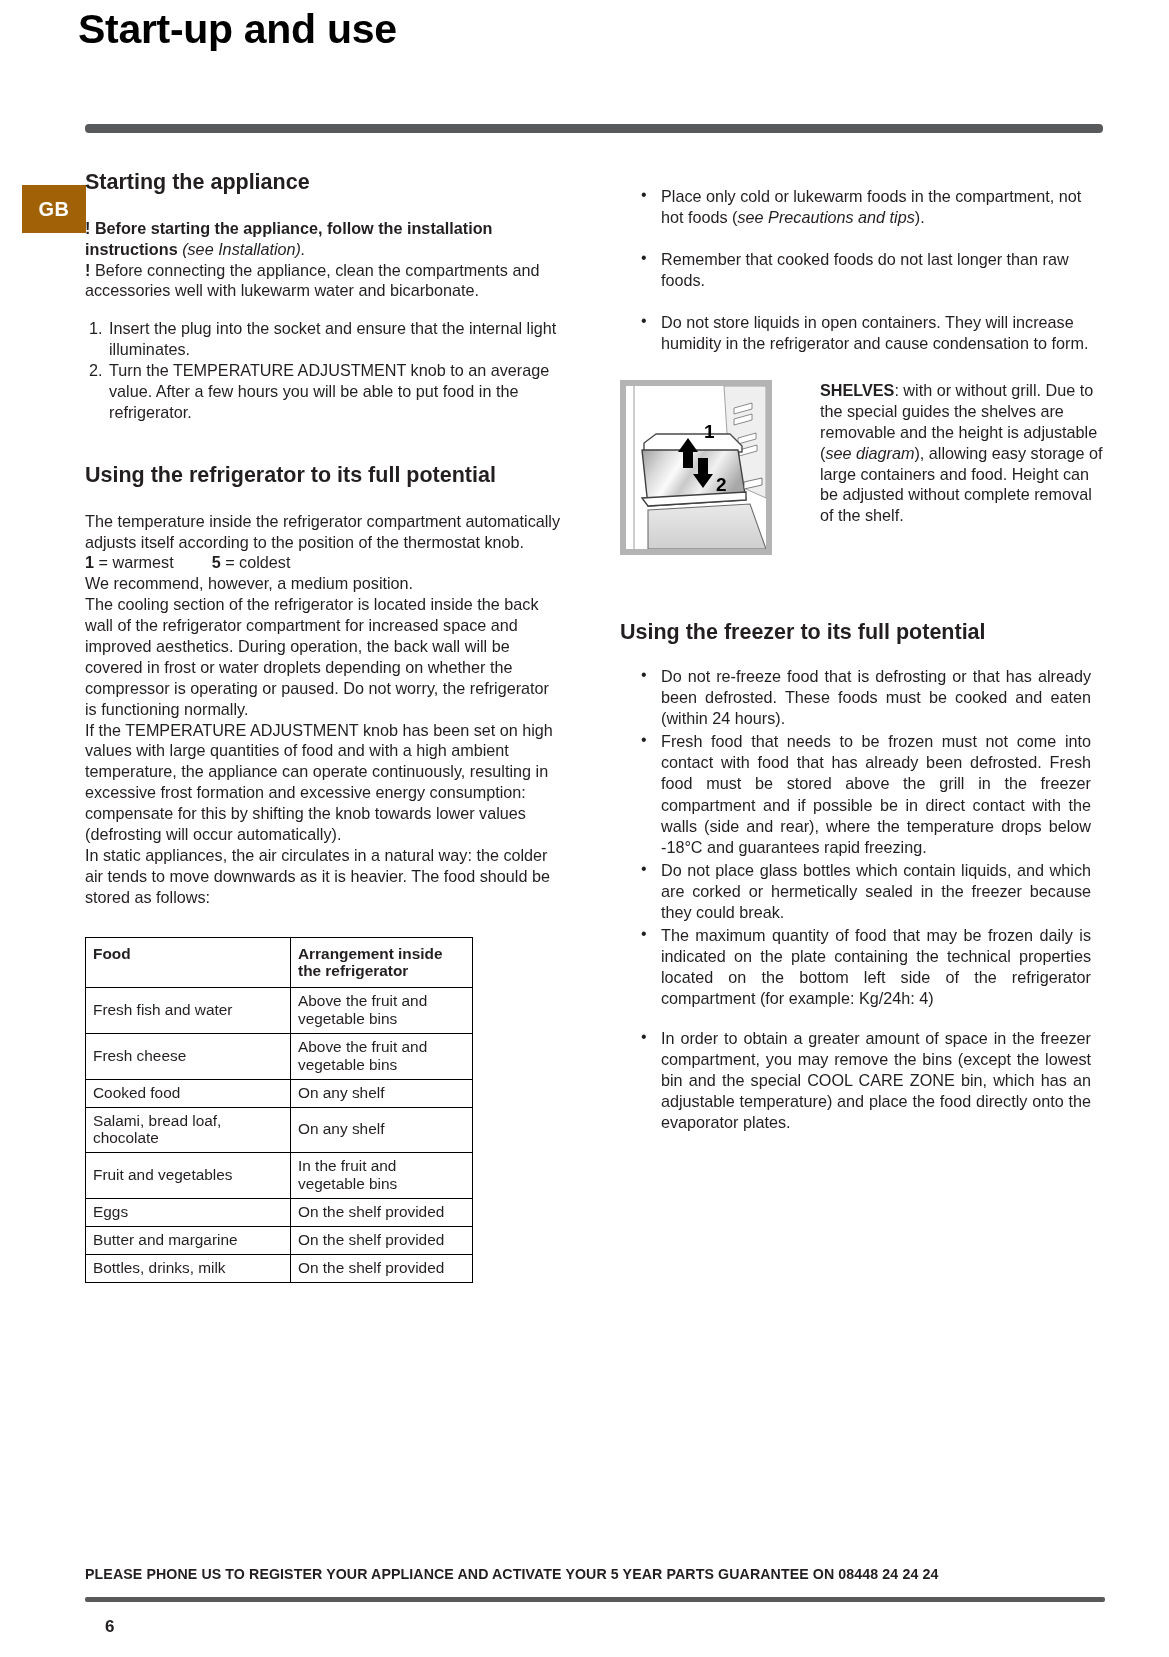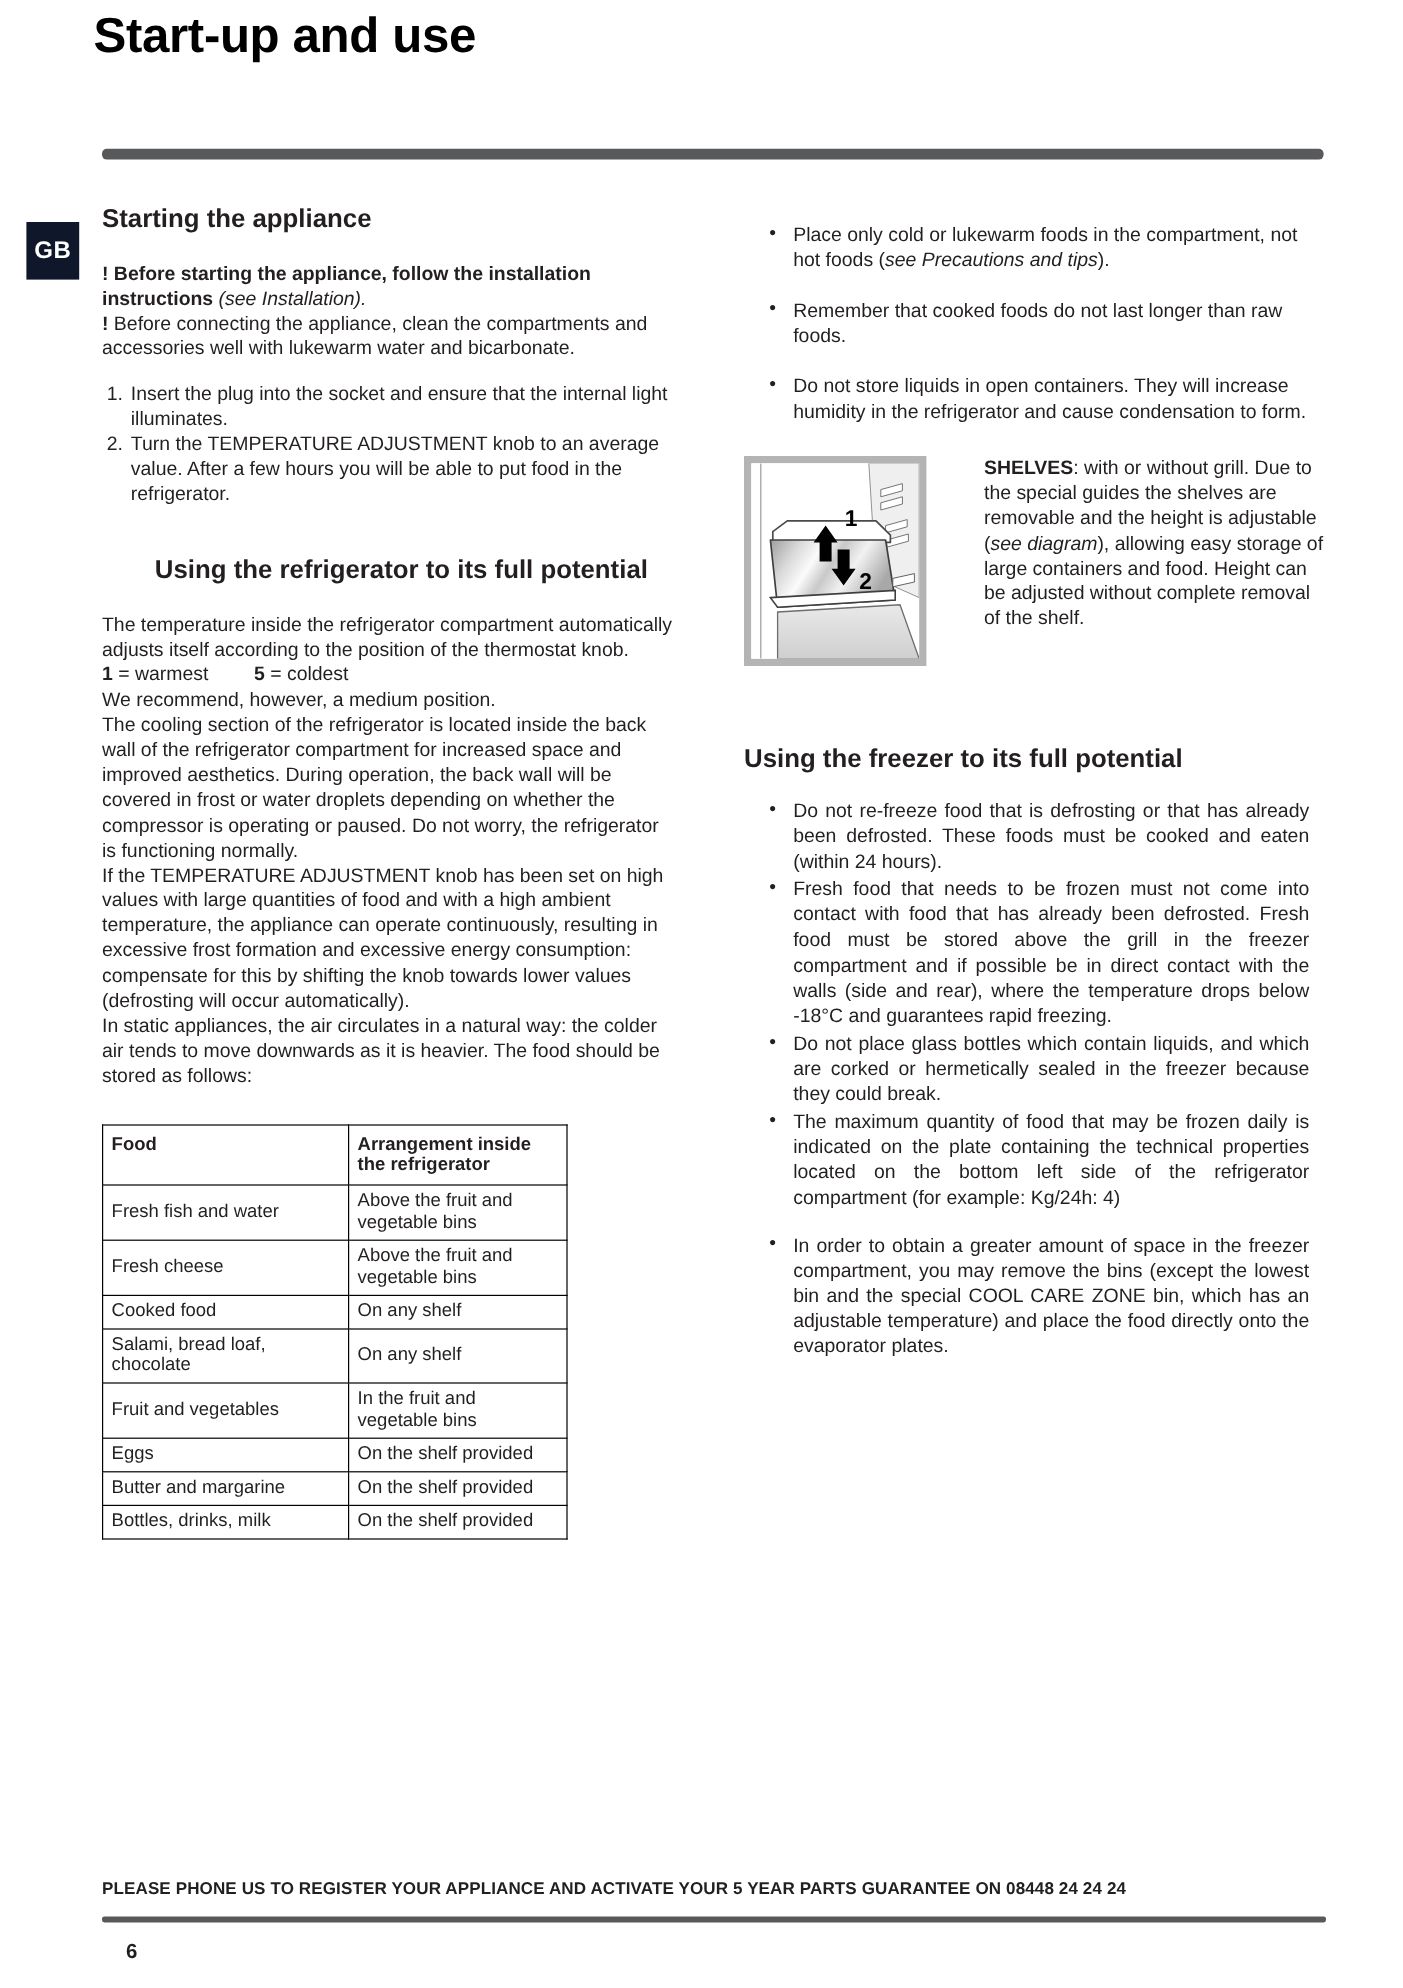--- a/index.html
+++ b/index.html
@@ -34,23 +34,23 @@
     height: 9px;
     background: #58595b;
     border-radius: 4px;
   }
 
   
   .locale-tab {
     position: absolute;
     left: 22px;
     top: 185px;
-    width: 44px;
+    width: 64px;
     height: 48px;
-    background: #0f172a;
+    background: #a16207;
     color: #ffffff;
     font-size: 20px;
     font-weight: bold;
     display: flex;
     align-items: center;
     justify-content: center;
     letter-spacing: 0.5px;
   }
 
   
@@ -206,21 +206,21 @@
 
   <p class="body"><span class="b">!</span><span class="b"> Before starting the appliance, follow the installation instructions</span><span class="i"> (see Installation).</span></p>
 
   <p class="body"><span class="b">!</span><span> Before connecting the appliance, clean the compartments and accessories well with lukewarm water and bicarbonate.</span></p>
 
   <ol class="steps">
     <li>Insert the plug into the socket and ensure that the internal light illuminates.</li>
     <li>Turn the TEMPERATURE ADJUSTMENT knob to an average value. After a few hours you will be able to put food in the refrigerator.</li>
   </ol>
 
-  <h2 class="section" style="margin-top:40px;margin-left:44px;">Using the refrigerator to its full potential</h2>
+  <h2 class="section" style="margin-top:40px;">Using the refrigerator to its full potential</h2>
 
   <p class="body">The temperature inside the refrigerator compartment automatically adjusts itself according to the position of the thermostat knob.</p>
 
   <p class="body"><span class="b">1</span><span> = warmest</span><span style="display:inline-block;width:38px;"></span><span class="b">5</span><span> = coldest</span></p>
 
   <p class="body">We recommend, however, a medium position.</p>
   <p class="body">The cooling section of the refrigerator is located inside the back wall of the refrigerator compartment for increased space and improved aesthetics. During operation, the back wall will be covered in frost or water droplets depending on whether the compressor is operating or paused. Do not worry, the refrigerator is functioning normally.</p>
   <p class="body"> If the TEMPERATURE ADJUSTMENT knob has been set on high values with large quantities of food and with a high ambient temperature, the appliance can operate continuously, resulting in excessive frost formation and excessive energy consumption: compensate for this by shifting the knob towards lower values (defrosting will occur automatically).</p>
   <p class="body">In static appliances, the air circulates in a natural way: the colder air tends to move downwards as it is heavier. The food should be stored as follows:</p>
 

